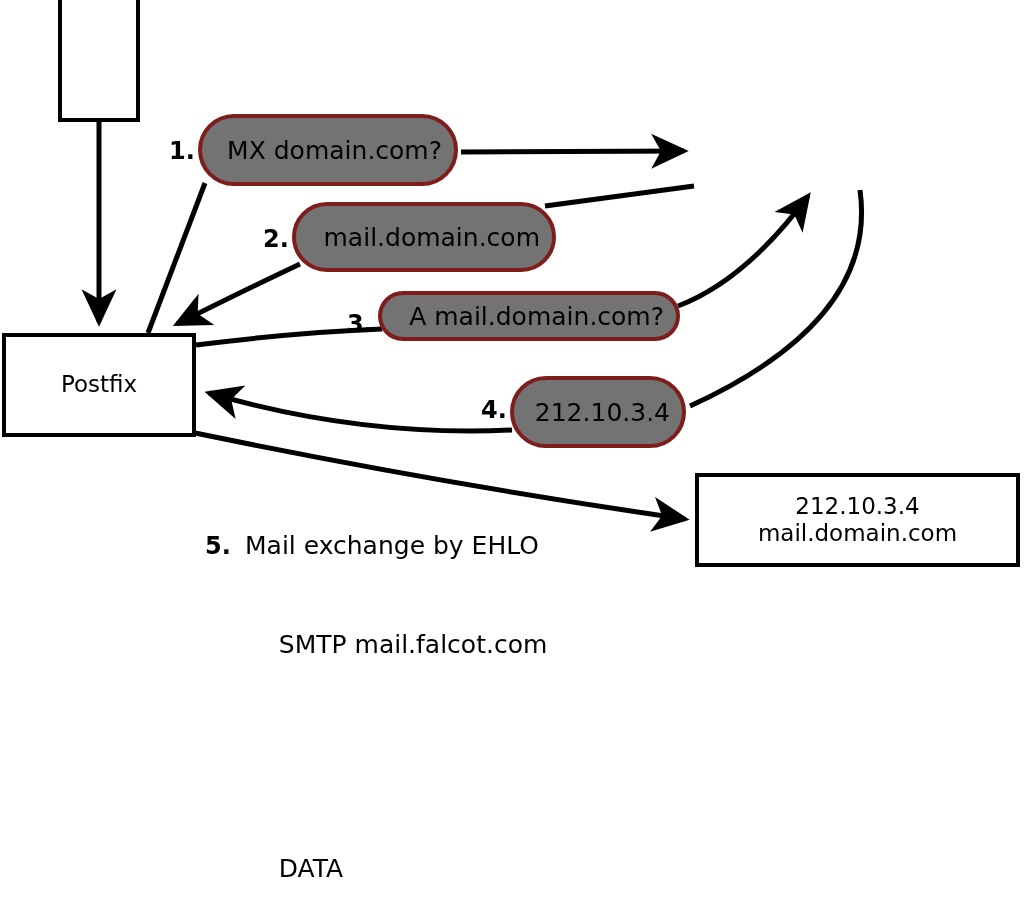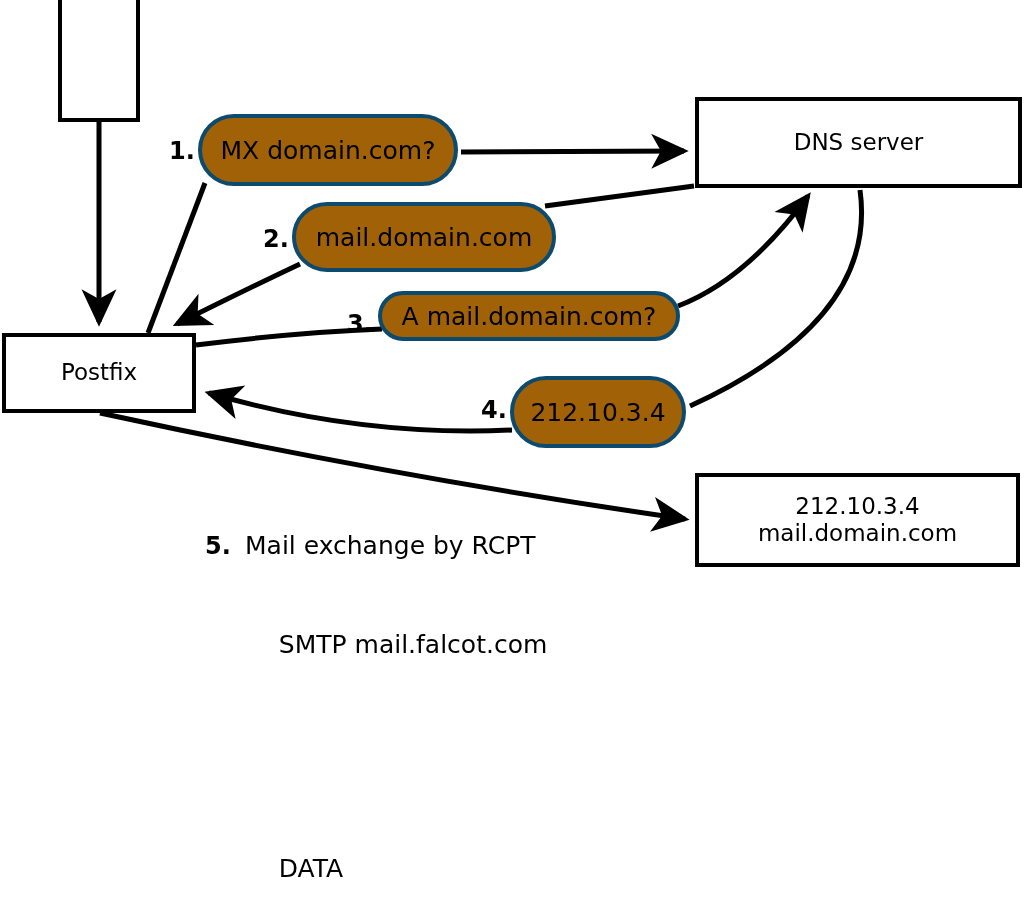--- a/index.html
+++ b/index.html
@@ -37,34 +37,34 @@
     justify-content: center;
     text-align: center;
     z-index: 3;
   }
   .node .node-label {
     font-size: 23px;
     line-height: 1.18;
     white-space: pre-line;
   }
   #node-client      { left: 58px;  top: -10px; width: 82px;  height: 132px; }
-  #node-postfix     { left: 2px;   top: 333px; width: 194px; height: 80px; align-items: center;  }
+  #node-postfix     { left: 2px;   top: 333px; width: 194px; height: 104px; align-items: center;  }
   #node-dns         { left: 695px; top: 97px;  width: 327px; height: 91px;  }
   #node-mailserver  { left: 695px; top: 473px; width: 325px; height: 94px;  }
 
   
   .bubble {
     position: absolute;
     box-sizing: border-box;
-    background: #a16207;
-    border: 4px solid #0c4a6e;
+    background: #737373;
+    border: 4px solid #7f1d1d;
     border-radius: 999px;
     display: flex;
     align-items: center;
-    justify-content: center;
+    justify-content: flex-end;
     z-index: 4;
   }
   .bubble .bubble-label {
     font-size: 25px;
     white-space: nowrap;
     padding: 0 12px;
   }
   #bubble-1 { left: 198px; top: 114px; width: 260px; height: 72px; }
   #bubble-2 { left: 292px; top: 202px; width: 264px; height: 70px; }
   #bubble-3 { left: 378px; top: 291px; width: 302px; height: 50px; }
@@ -140,23 +140,20 @@
   </svg>
 
   <div class="node" id="node-client">
     <span class="node-label"></span>
   </div>
 
   <div class="node" id="node-postfix">
     <span class="node-label">Postfix</span>
   </div>
 
-  <div class="node" id="node-dns">
-    <span class="node-label">DNS server</span>
-  </div>
 
   <div class="node" id="node-mailserver">
     <span class="node-label">212.10.3.4
 mail.domain.com</span>
   </div>
 
   <div class="bubble" id="bubble-1">
     <span class="bubble-label">MX domain.com?</span>
   </div>
 
@@ -172,21 +169,21 @@
     <span class="bubble-label">212.10.3.4</span>
   </div>
 
   <span class="step-num" id="step-num-1">1.</span>
   <span class="step-num" id="step-num-2">2.</span>
   <span class="step-num" id="step-num-3">3.</span>
   <span class="step-num" id="step-num-4">4.</span>
   <span class="step-num" id="step-num-5">5.</span>
 
 
-  <span class="free-text" id="step-5-label">Mail exchange by RCPT</span>
+  <span class="free-text" id="step-5-label">Mail exchange by EHLO</span>
 
   <div id="smtp-transcript">
     <span>SMTP mail.falcot.com</span>
 <br>
 <br>
 <br>
     <span>DATA</span>
 <br>
     
 <br>

